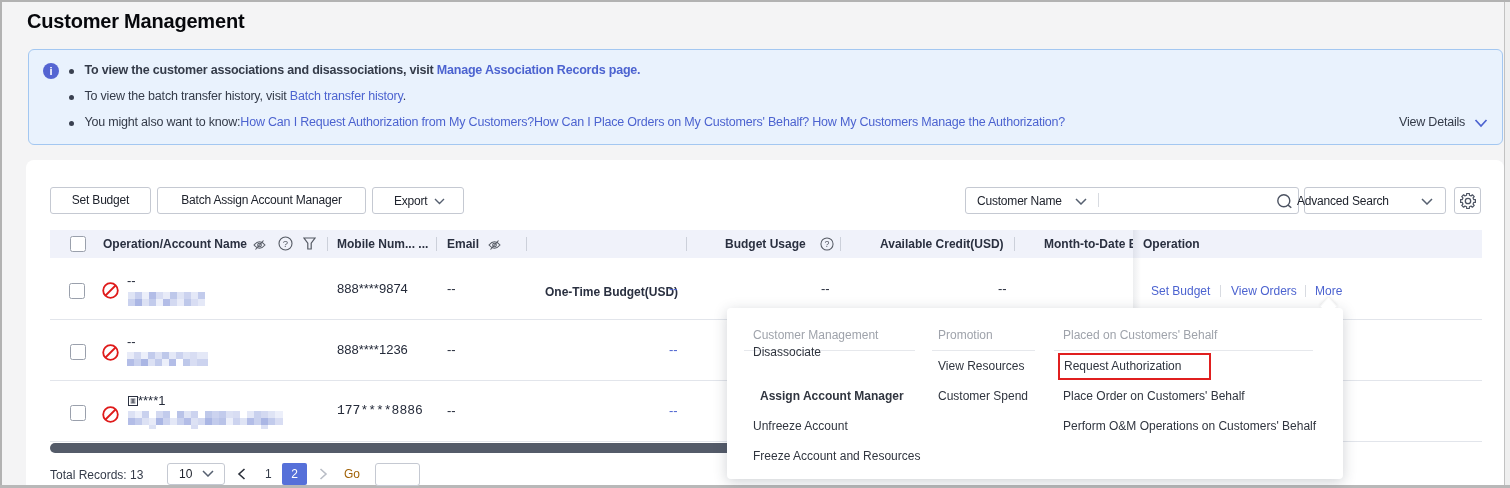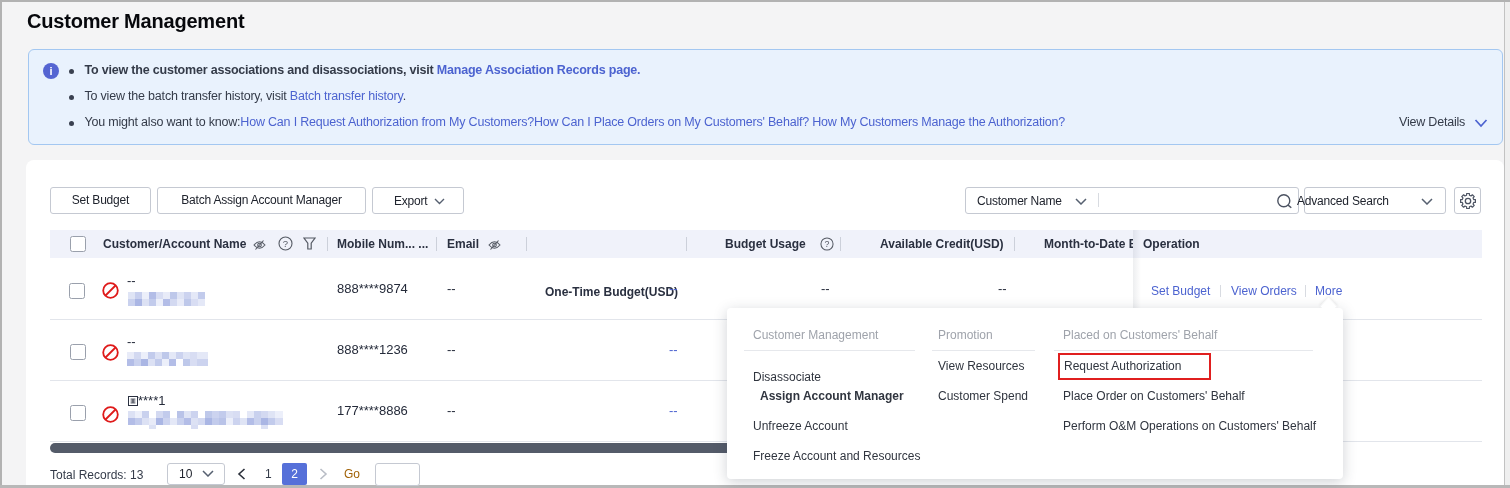--- a/index.html
+++ b/index.html
@@ -69,21 +69,21 @@
       <path d="M1 1 L6 6 L11 1" fill="none" stroke="#566070" stroke-width="1.5"></path>
     </svg>
   <div class="btn" style="left:1454px;width:27px;"></div>
   <svg class="abs" style="left:1459.5px;top:192.5px" width="16" height="16" viewBox="0 0 16 16">
       <path d="M15.48 6.68 L15.48 9.32 L13.72 9.43 L13.06 11.04 L14.23 12.36 L12.36 14.23 L11.04 13.06 L9.43 13.72 L9.32 15.48 L6.68 15.48 L6.57 13.72 L4.96 13.06 L3.64 14.23 L1.77 12.36 L2.94 11.04 L2.28 9.43 L0.52 9.32 L0.52 6.68 L2.28 6.57 L2.94 4.96 L1.77 3.64 L3.64 1.77 L4.96 2.94 L6.57 2.28 L6.68 0.52 L9.32 0.52 L9.43 2.28 L11.04 2.94 L12.36 1.77 L14.23 3.64 L13.06 4.96 L13.72 6.57 Z" fill="none" stroke="#4c5362" stroke-width="1.2" stroke-linejoin="round"></path>
       <circle cx="8" cy="8" r="2.7" fill="none" stroke="#4c5362" stroke-width="1.3"></circle>
     </svg>
 
   <div class="abs" style="left:50px;top:230px;width:1432px;height:28px;background:#f0f2fa;"></div>
   <div class="abs" style="left:70px;top:236px;width:16px;height:16px;box-sizing:border-box;border:1.5px solid #9aa0ac;border-radius:2.5px;background:#fff;"></div>
-  <div class="hdr abs" style="left:103px;top:237px;">Customer/Account Name</div>
+  <div class="hdr abs" style="left:103px;top:237px;">Operation/Account Name</div>
 
   <svg class="abs" style="left:253px;top:240px" width="13" height="10" viewBox="0 0 13 10">
       <path d="M1 5 Q6.5 -1.5 12 5 Q6.5 11.5 1 5z" fill="none" stroke="#555a64" stroke-width="1.1"></path>
       <circle cx="6.5" cy="5" r="1.8" fill="none" stroke="#555a64" stroke-width="1.1"></circle>
       <line x1="2.5" y1="9.5" x2="10.5" y2="0.5" stroke="#555a64" stroke-width="1.1"></line>
     </svg>
   <svg class="abs" style="left:278px;top:236px" width="15" height="15" viewBox="0 0 15 15">
       <circle cx="7.5" cy="7.5" r="6.5" fill="none" stroke="#555a64" stroke-width="1.1"></circle>
       <text x="7.5" y="11" font-size="9.5" text-anchor="middle" fill="#555a64" font-family="Liberation Sans">?</text>
     </svg>
@@ -245,21 +245,21 @@
       <rect x="112" y="7" width="7" height="7" fill="#dfe4f5"></rect>
       <rect x="119" y="7" width="7" height="7" fill="#b3bde7"></rect>
       <rect x="126" y="7" width="7" height="7" fill="#c9d1ee"></rect>
       <rect x="133" y="7" width="7" height="7" fill="#aab6e4"></rect>
       <rect x="140" y="7" width="7" height="7" fill="#c2cbec"></rect>
       <rect x="147" y="7" width="8" height="7" fill="#d8ddf3"></rect>
     <rect x="21" y="14" width="7" height="4" fill="#dce1f4"></rect>
       <rect x="63" y="14" width="7" height="4" fill="#d8ddf3"></rect>
       <rect x="133" y="14" width="7" height="4" fill="#dce1f4"></rect>
   </svg>
-  <div class="cell abs" style="left:337px;top:404px;">177****8886</div>
+  <div class="cell abs" style="left:337px;top:404px;font-family:Liberation Mono, monospace;">177****8886</div>
   <div class="cell abs" style="left:447px;top:404px;">--</div>
   <div class="cell abs lnk" style="left:669px;top:404px;">--</div>
 
   <div class="abs" style="left:50px;top:443px;width:1080px;height:10px;background:#545b69;border-radius:5px;"></div>
 
   <div class="abs" style="left:50px;top:468px;font-size:12px;color:#343b49;">Total Records: 13</div>
   <div class="abs" style="left:167px;top:463px;width:58px;height:22px;box-sizing:border-box;border:1px solid #c5c9d2;border-radius:3px;background:#fff;"></div>
   <div class="abs" style="left:179px;top:467px;font-size:12px;color:#20242e;">10</div>
   <svg class="abs" style="left:202px;top:470px" width="12" height="7" viewBox="0 0 12 7">
       <path d="M1 1 L6 6 L11 1" fill="none" stroke="#566070" stroke-width="1.5"></path>
@@ -274,21 +274,21 @@
     </svg>
   <div class="abs" style="left:344px;top:467px;font-size:12px;color:#a16207;">Go</div>
   <div class="abs" style="left:375px;top:463px;width:45px;height:23px;box-sizing:border-box;border:1px solid #c5c9d2;border-radius:3px;background:#fff;"></div>
 
   <div class="abs" style="left:1322px;top:300px;width:13px;height:13px;background:#fff;transform:rotate(45deg);box-shadow:-1px -1px 3px rgba(0,0,0,0.08);"></div>
   <div class="abs" style="left:727px;top:308px;width:616px;height:171px;background:#fff;border-radius:4px;box-shadow:0 3px 14px rgba(40,48,70,0.22);"></div>
   <div class="abs" style="left:1323px;top:301px;width:11px;height:11px;background:#fff;transform:rotate(45deg);"></div>
 
   <div class="mh" style="left:753px;top:328px;">Customer Management</div>
   <div class="msep" style="left:744px;width:171px;"></div>
-  <div class="mi" style="left:753px;top:370px;">Disassociate</div>
+  <div class="mi" style="left:753px;top:345px;">Disassociate</div>
   <div class="mi" style="left:760px;top:389px;font-weight:bold;">Assign Account Manager</div>
   <div class="mi" style="left:753px;top:419px;">Unfreeze Account</div>
   <div class="mi" style="left:753px;top:449px;">Freeze Account and Resources</div>
 
   <div class="mh" style="left:938px;top:328px;">Promotion</div>
   <div class="msep" style="left:932px;width:103px;"></div>
   <div class="mi" style="left:938px;top:359px;">View Resources</div>
   <div class="mi" style="left:938px;top:389px;">Customer Spend</div>
 
   <div class="mh" style="left:1063px;top:328px;">Placed on Customers' Behalf</div>

